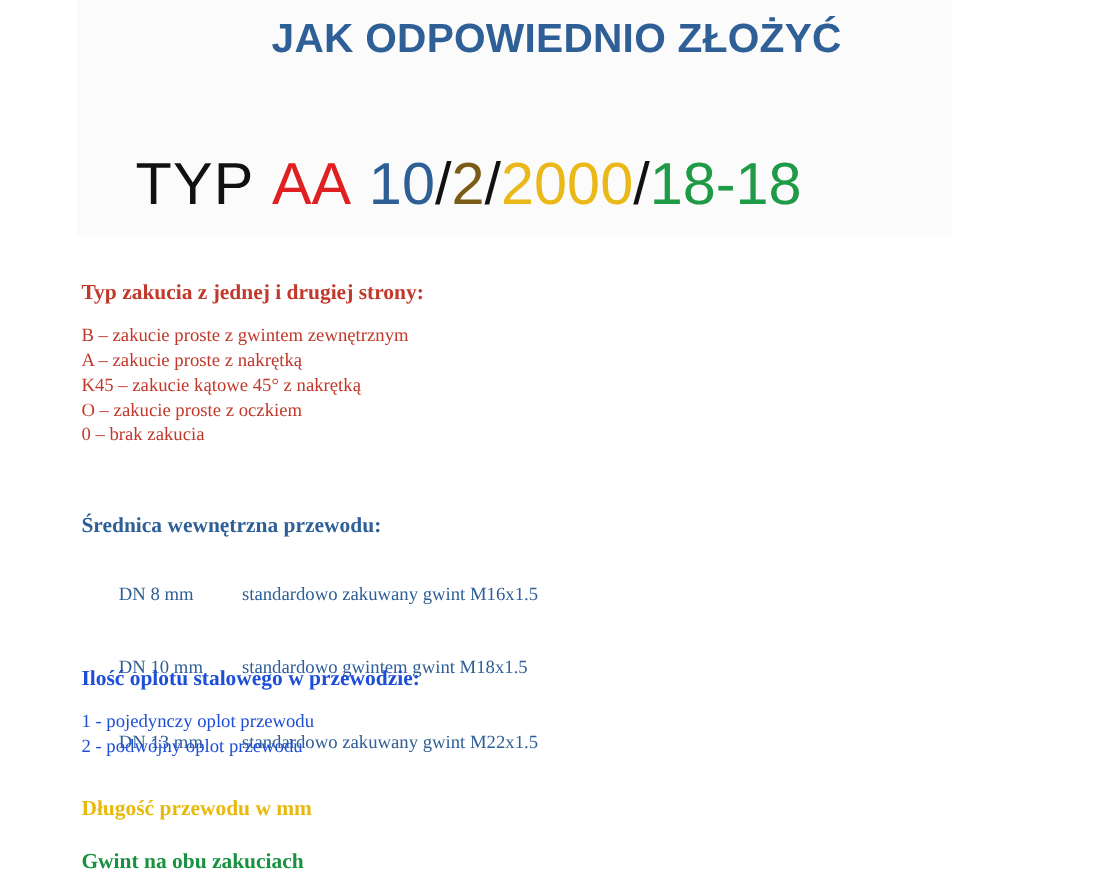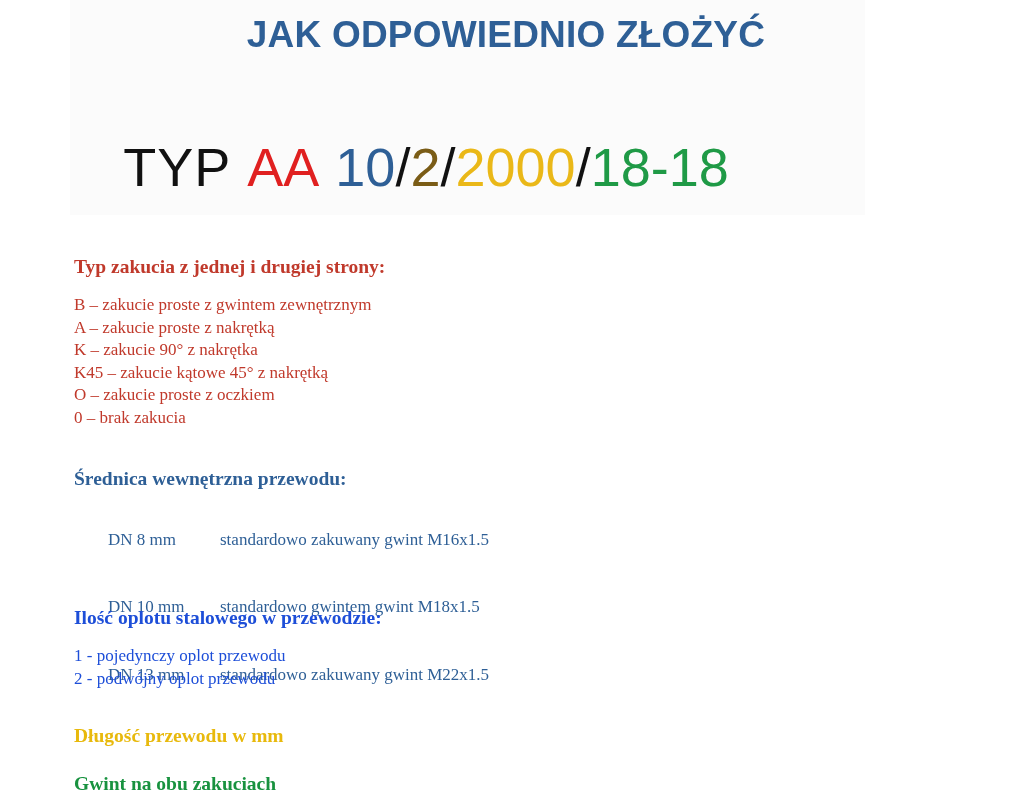--- a/index.html
+++ b/index.html
@@ -100,21 +100,20 @@
 
   <div class="code">
     <span class="typ">TYP</span><span class="typ">&nbsp;</span><span class="aa">AA</span><span class="typ">&nbsp;</span><span class="dn">10</span><span class="sep">/</span><span class="opl">2</span><span class="sep">/</span><span class="len">2000</span><span class="sep">/</span><span class="gw">18-18</span>
   </div>
 
   <div class="section" style="top:256px;">
     <div class="sec-head red">Typ zakucia z jednej i drugiej strony:</div>
     <div class="sec-lines red">
       <div>B – zakucie proste z gwintem zewnętrznym</div>
       <div>A – zakucie proste z nakrętką</div>
-      <div>K – zakucie 90° z nakrętka</div>
       <div>K45 – zakucie kątowe  45° z nakrętką</div>
       <div>O – zakucie proste z oczkiem</div>
       <div>0 – brak zakucia</div>
     </div>
   </div>
 
   <div class="section" style="top:468px;">
     <div class="sec-head blue">Średnica wewnętrzna przewodu:</div>
     <div class="sec-lines blue">
       <div class="dn-row">

